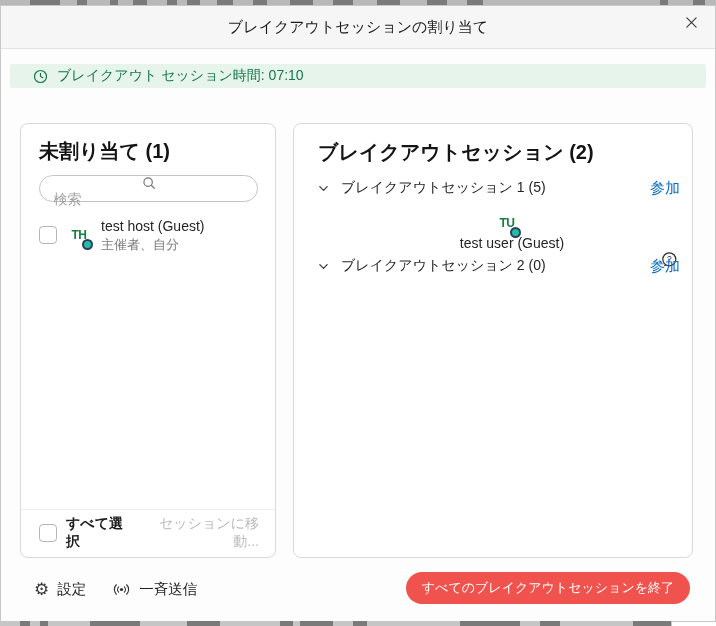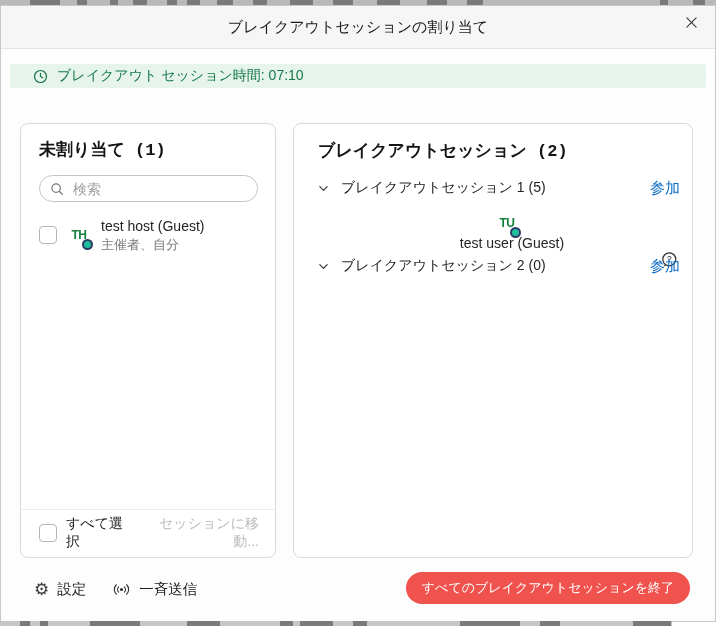--- a/index.html
+++ b/index.html
@@ -19,40 +19,40 @@
   .title{font-size:15px;color:#1a1a1a;}
   .close-btn{position:absolute;right:14px;top:13px;width:22px;height:22px;display:flex;align-items:center;justify-content:center;cursor:pointer;background:none;border:none;padding:0;}
 
   .banner{position:absolute;left:10px;top:64px;width:696px;height:24px;background:#e7f4ec;border-radius:2px;display:flex;align-items:center;box-sizing:border-box;padding-left:23px;}
   .banner .txt{margin-left:9px;font-size:14px;color:#14774a;}
 
   .panel{position:absolute;top:123px;background:#fff;border:1px solid #d9d9d9;border-radius:8px;box-sizing:border-box;}
   .panel.left{left:20px;width:256px;height:435px;}
   .panel.right{left:293px;width:400px;height:435px;}
 
-  .panel-title{font-size:17px;font-weight:bold;color:#141414;font-family:Liberation Mono, monospace;}
+  .panel-title{font-size:20px;font-weight:bold;color:#141414;}
   .left .panel-title{position:absolute;left:18px;top:14px;}
   .right .panel-title{position:absolute;left:24px;top:15px;}
 
-  .search{position:absolute;left:18px;top:51px;width:219px;height:27px;border:1px solid #c4c4c4;border-radius:14px;display:flex;align-items:center;box-sizing:border-box;padding:0 10px;background:#fff;}
+  .search{position:absolute;left:18px;top:51px;width:219px;height:27px;border:1px solid #c4c4c4;border-radius:14px;display:flex;align-items:center;box-sizing:border-box;padding:0 10px;background:#fff;flex-direction:column;}
   .search input{border:none;outline:none;flex:1;margin-left:7px;font-size:14px;color:#333;background:transparent;width:100%;}
   .search input::placeholder{color:#9e9e9e;}
 
   .p-row{position:absolute;left:0;top:90px;width:100%;height:42px;display:flex;align-items:center;box-sizing:border-box;padding:0 14px 0 18px;}
   .checkbox{width:16px;height:16px;border:1.5px solid #b5b5b5;border-radius:4px;background:#fff;flex:none;cursor:pointer;}
   .avatar{position:relative;width:24px;height:24px;flex:none;margin-left:10px;display:flex;align-items:center;justify-content:center;}
   .initials{font-size:12px;font-weight:600;color:#15803d;letter-spacing:-0.5px;}
   .badge{position:absolute;right:-2px;bottom:-3px;width:7px;height:7px;border-radius:50%;border:2.5px solid #2b3b66;background:#1fbf9d;}
   .p-text{margin-left:10px;line-height:1.35;}
   .p-name{font-size:14px;color:#242424;}
   .p-role{font-size:13px;color:#7a7a7a;}
 
   .left-sep{position:absolute;left:0;bottom:47px;width:100%;height:1px;background:#ededed;}
   .left-bottom{position:absolute;left:0;bottom:4px;width:100%;height:40px;display:flex;align-items:center;box-sizing:border-box;padding:0 16px 0 18px;}
-  .select-all-label{margin-left:9px;font-size:14px;color:#1c1c1c;font-weight:normal;}
+  .select-all-label{margin-left:9px;font-size:14px;color:#1c1c1c;font-weight:bold;}
   .move-link{margin-left:auto;font-size:14px;color:#b9b9b9;cursor:default;text-align:right;}
 
   .s-row{position:absolute;left:0;width:100%;height:34px;display:flex;align-items:center;box-sizing:border-box;padding:0 12px 0 24px;}
   .s-row .label{margin-left:12px;font-size:14px;color:#242424;}
   .join-link{margin-left:auto;font-size:15px;color:#0b6cc4;cursor:pointer;}
   .sp-row{position:absolute;left:0;width:100%;height:36px;display:flex;align-items:center;box-sizing:border-box;padding:0 14px 0 42px;}
   .sp-row .p-name{margin-left:10px;}
   .help-btn{margin-left:auto;background:none;border:none;padding:0;cursor:pointer;display:flex;}
 
   .footer-left{position:absolute;left:34px;top:574px;height:30px;display:flex;align-items:center;gap:26px;}

